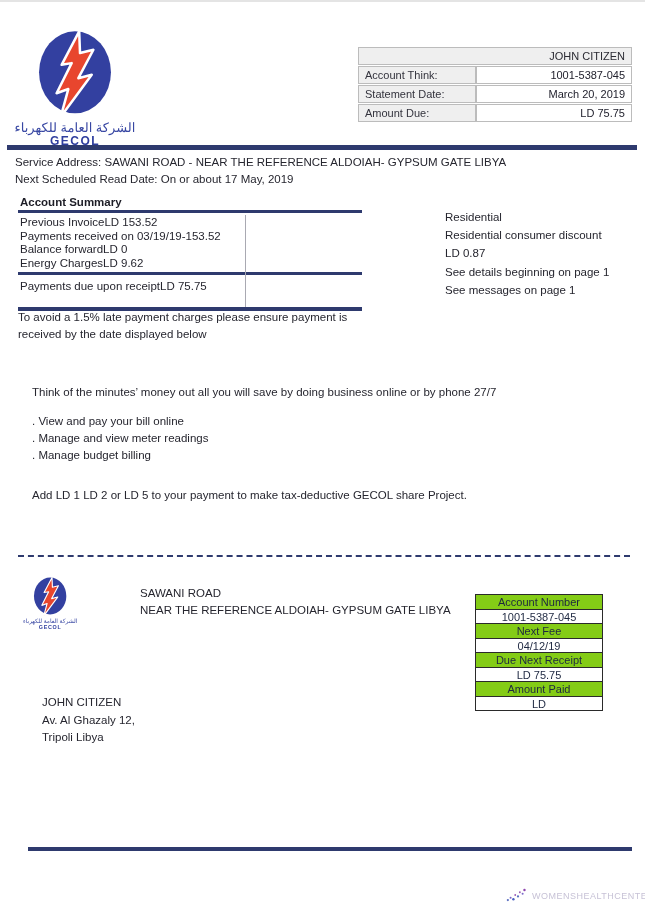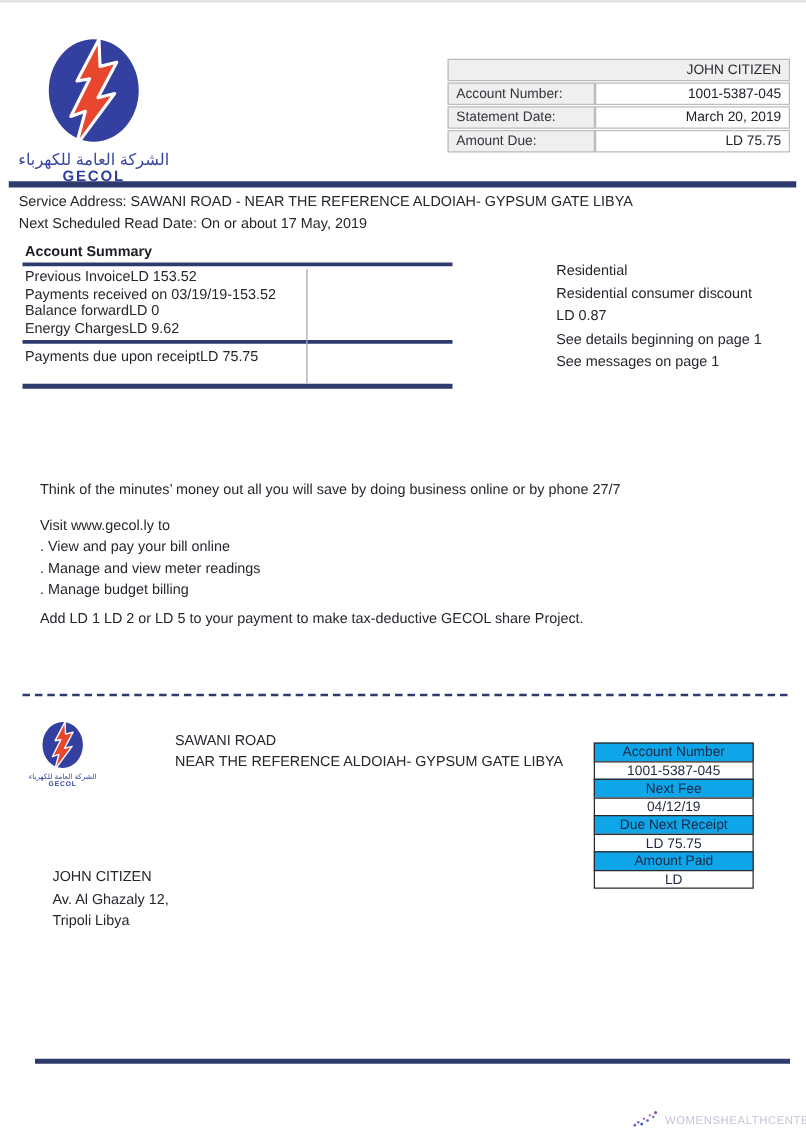--- a/index.html
+++ b/index.html
@@ -55,21 +55,21 @@
   .msg-think { left:32px; top:384px; }
   .msg-visit { left:32px; top:411px; line-height:17px; }
   .msg-share { left:32px; top:487px; }
 
   
   .company-addr { position:absolute; left:140px; top:583px; font-size:11.5px; line-height:17px; color:#26262f; }
   .customer-addr { position:absolute; left:42px; top:692px; font-size:11.5px; line-height:17.5px; color:#26262f; }
 
   .remit-table { position:absolute; left:475px; top:592px; width:128px; font-size:11px; }
   .remit-cell { border:1px solid #2a2a2a; margin-top:-1px; height:15.5px; line-height:14px; text-align:center; color:#1d2740; background:#ffffff; }
-  .remit-cell.hdr { background:#0ea5e9; }
+  .remit-cell.hdr { background:#84cc16; }
   .remit-cell:first-child { margin-top:0; }
 
   
   .watermark { position:absolute; left:506px; top:886px; display:flex; align-items:center; }
   .wm-text { font-size:9px; letter-spacing:0.5px; color:#c7c2d6; margin-left:2px; }
 </style>
 </head>
 <body>
 
 <div class="page">
@@ -81,21 +81,21 @@
     </svg>
     <div class="arabic">الشركة العامة للكهرباء</div>
     <div class="gecol">GECOL</div>
   </div>
 
   <div class="acct-box">
     <div class="acct-row first">
       <div class="cell">JOHN CITIZEN</div>
     </div>
     <div class="acct-row">
-      <div class="cell lbl">Account Number:</div>
+      <div class="cell lbl">Account Think:</div>
       <div class="cell val">1001-5387-045</div>
     </div>
     <div class="acct-row">
       <div class="cell lbl">Statement Date:</div>
       <div class="cell val">March 20, 2019</div>
     </div>
     <div class="acct-row">
       <div class="cell lbl">Amount Due:</div>
       <div class="cell val">LD 75.75</div>
     </div>
@@ -129,32 +129,35 @@
     </div>
     <div class="rule rule-b"></div>
     <div class="sum-row total">
       <span>Payments due upon receipt</span>
       <span>LD 75.75</span>
     </div>
     <div class="rule rule-c"></div>
     <div class="v-divider"></div>
   </div>
 
+  <div class="late-note">
+    <div>To avoid a 1.5% late payment charges please ensure payment is</div>
+    <div>received by the date displayed below</div>
+  </div>
 
   <div class="plan-info">
     <div>Residential</div>
     <div>Residential consumer discount</div>
     <div>LD 0.87</div>
     <div>See details beginning on page 1</div>
     <div>See messages on page 1</div>
   </div>
 
   <div class="msg msg-think">Think of the minutes’ money out all you will save by doing business online or by phone 27/7</div>
   <div class="msg msg-visit">
-    <div>Visit www.gecol.ly to</div>
     <div>. View and pay your bill online</div>
     <div>. Manage and view meter readings</div>
     <div>. Manage budget billing</div>
   </div>
   <div class="msg msg-share">Add LD 1 LD 2 or LD 5 to your payment to make tax-deductive GECOL share Project.</div>
 
   <div class="dash-line"></div>
 
   <div class="logo logo-small">
     <svg class="emblem" width="84" height="92" viewBox="0 0 100 110">

